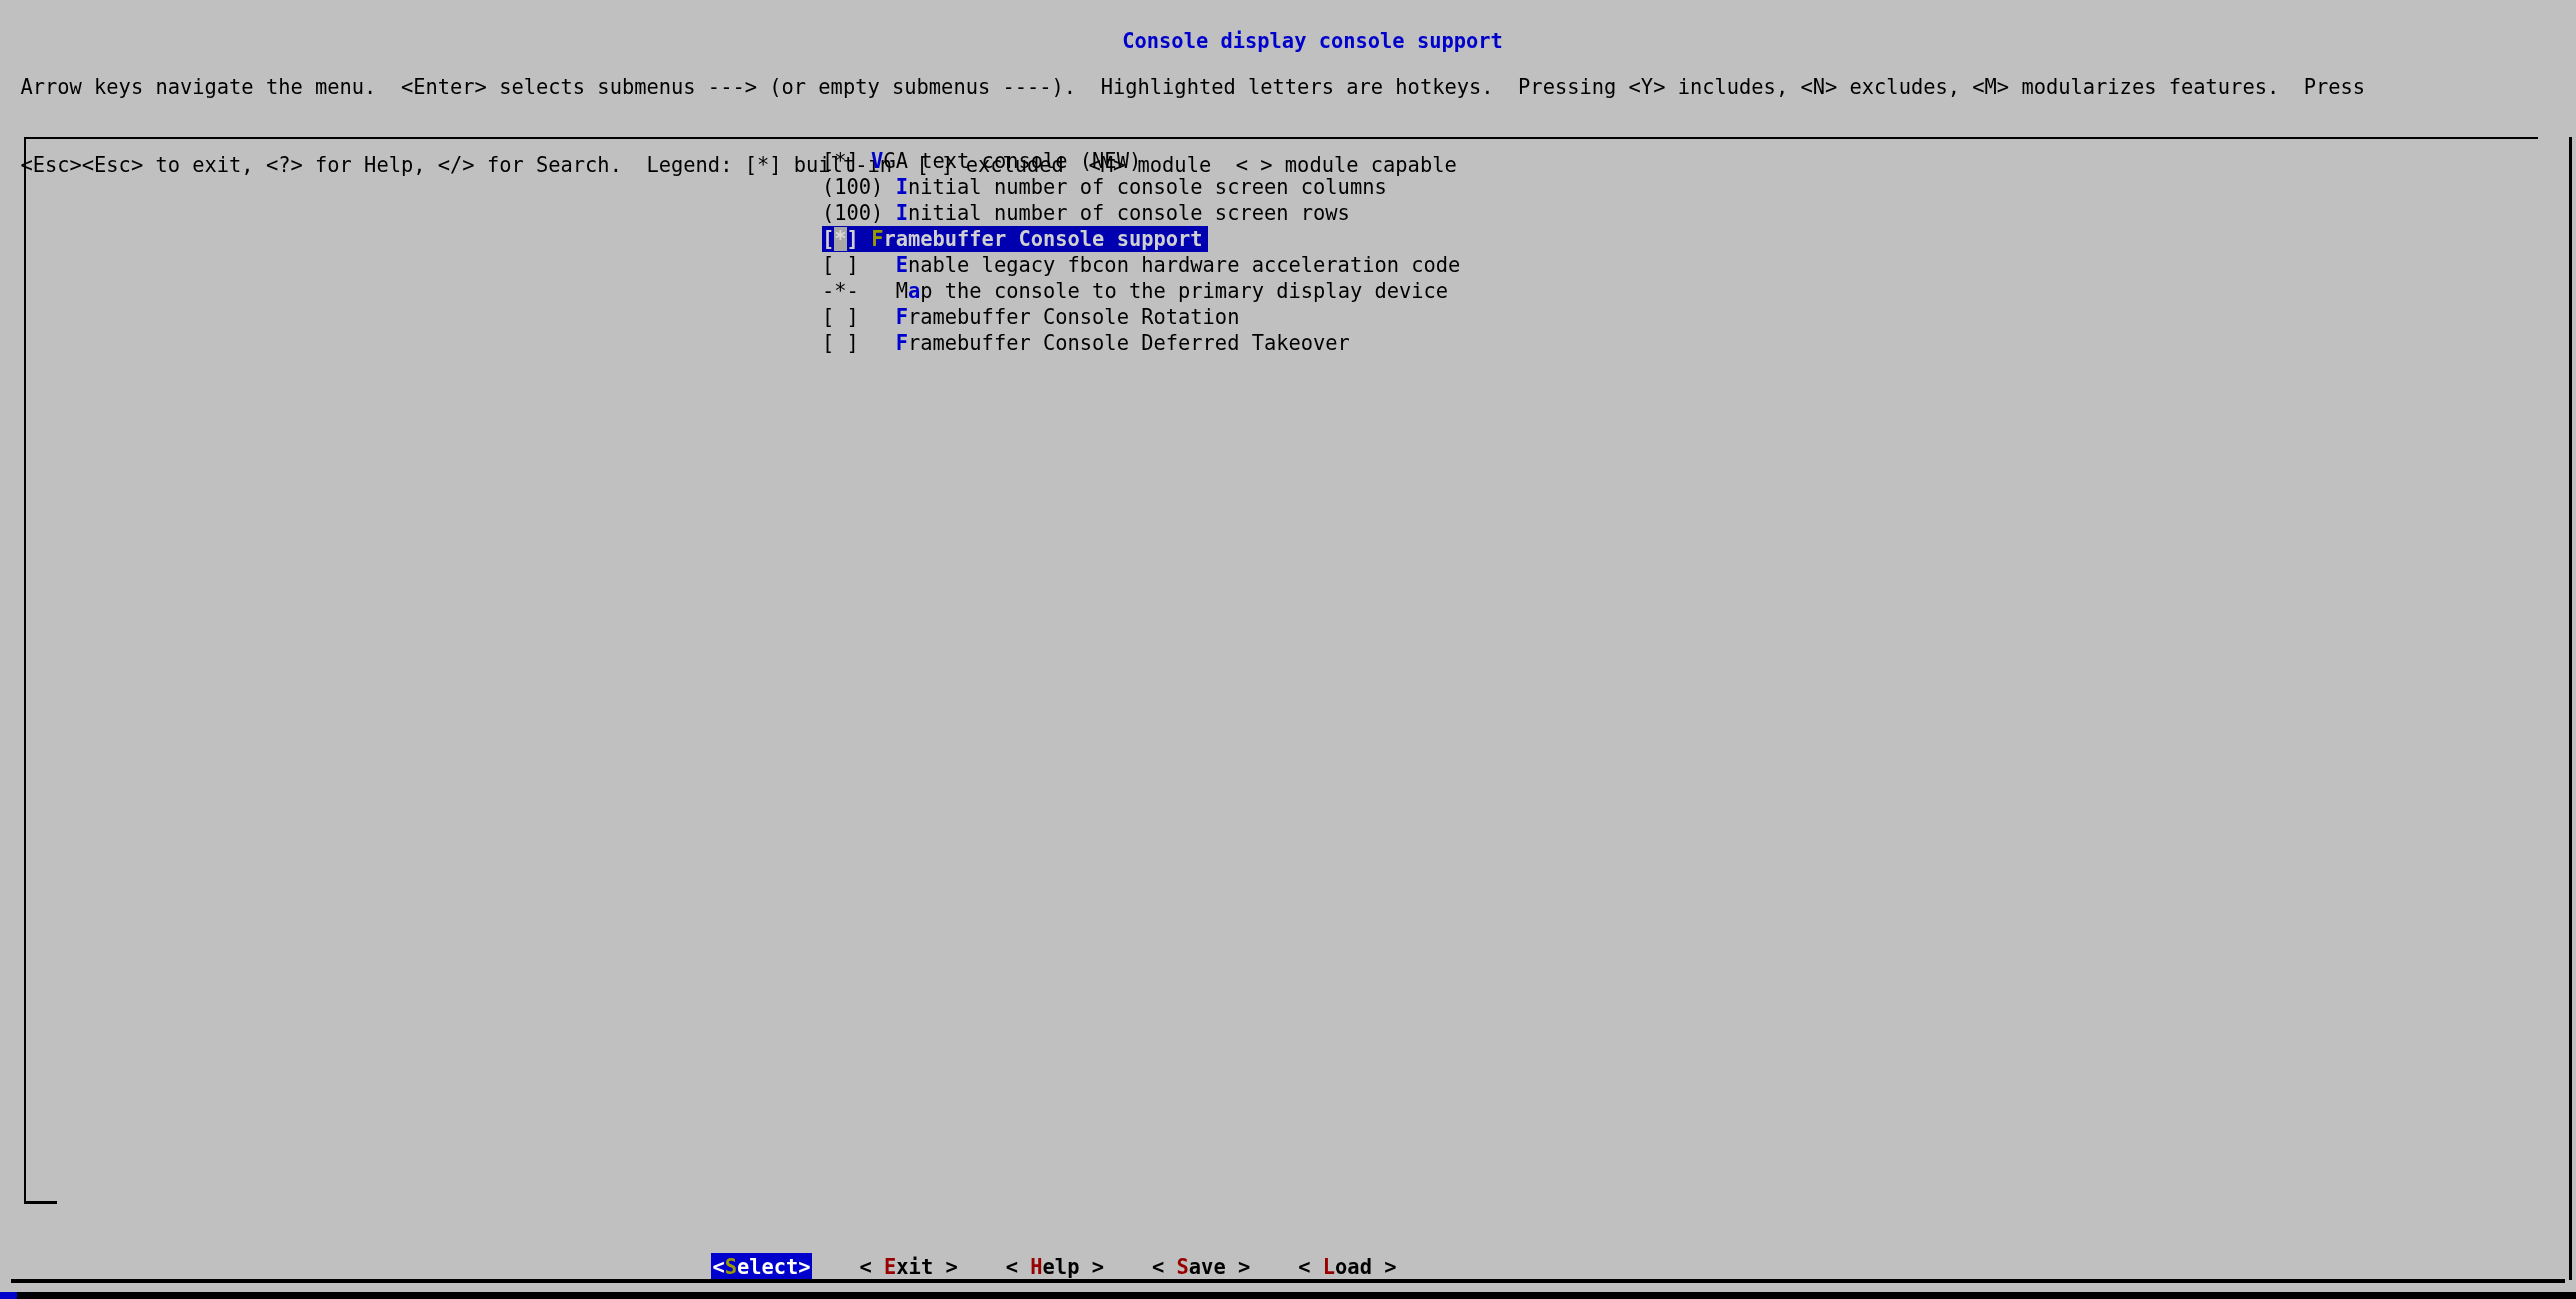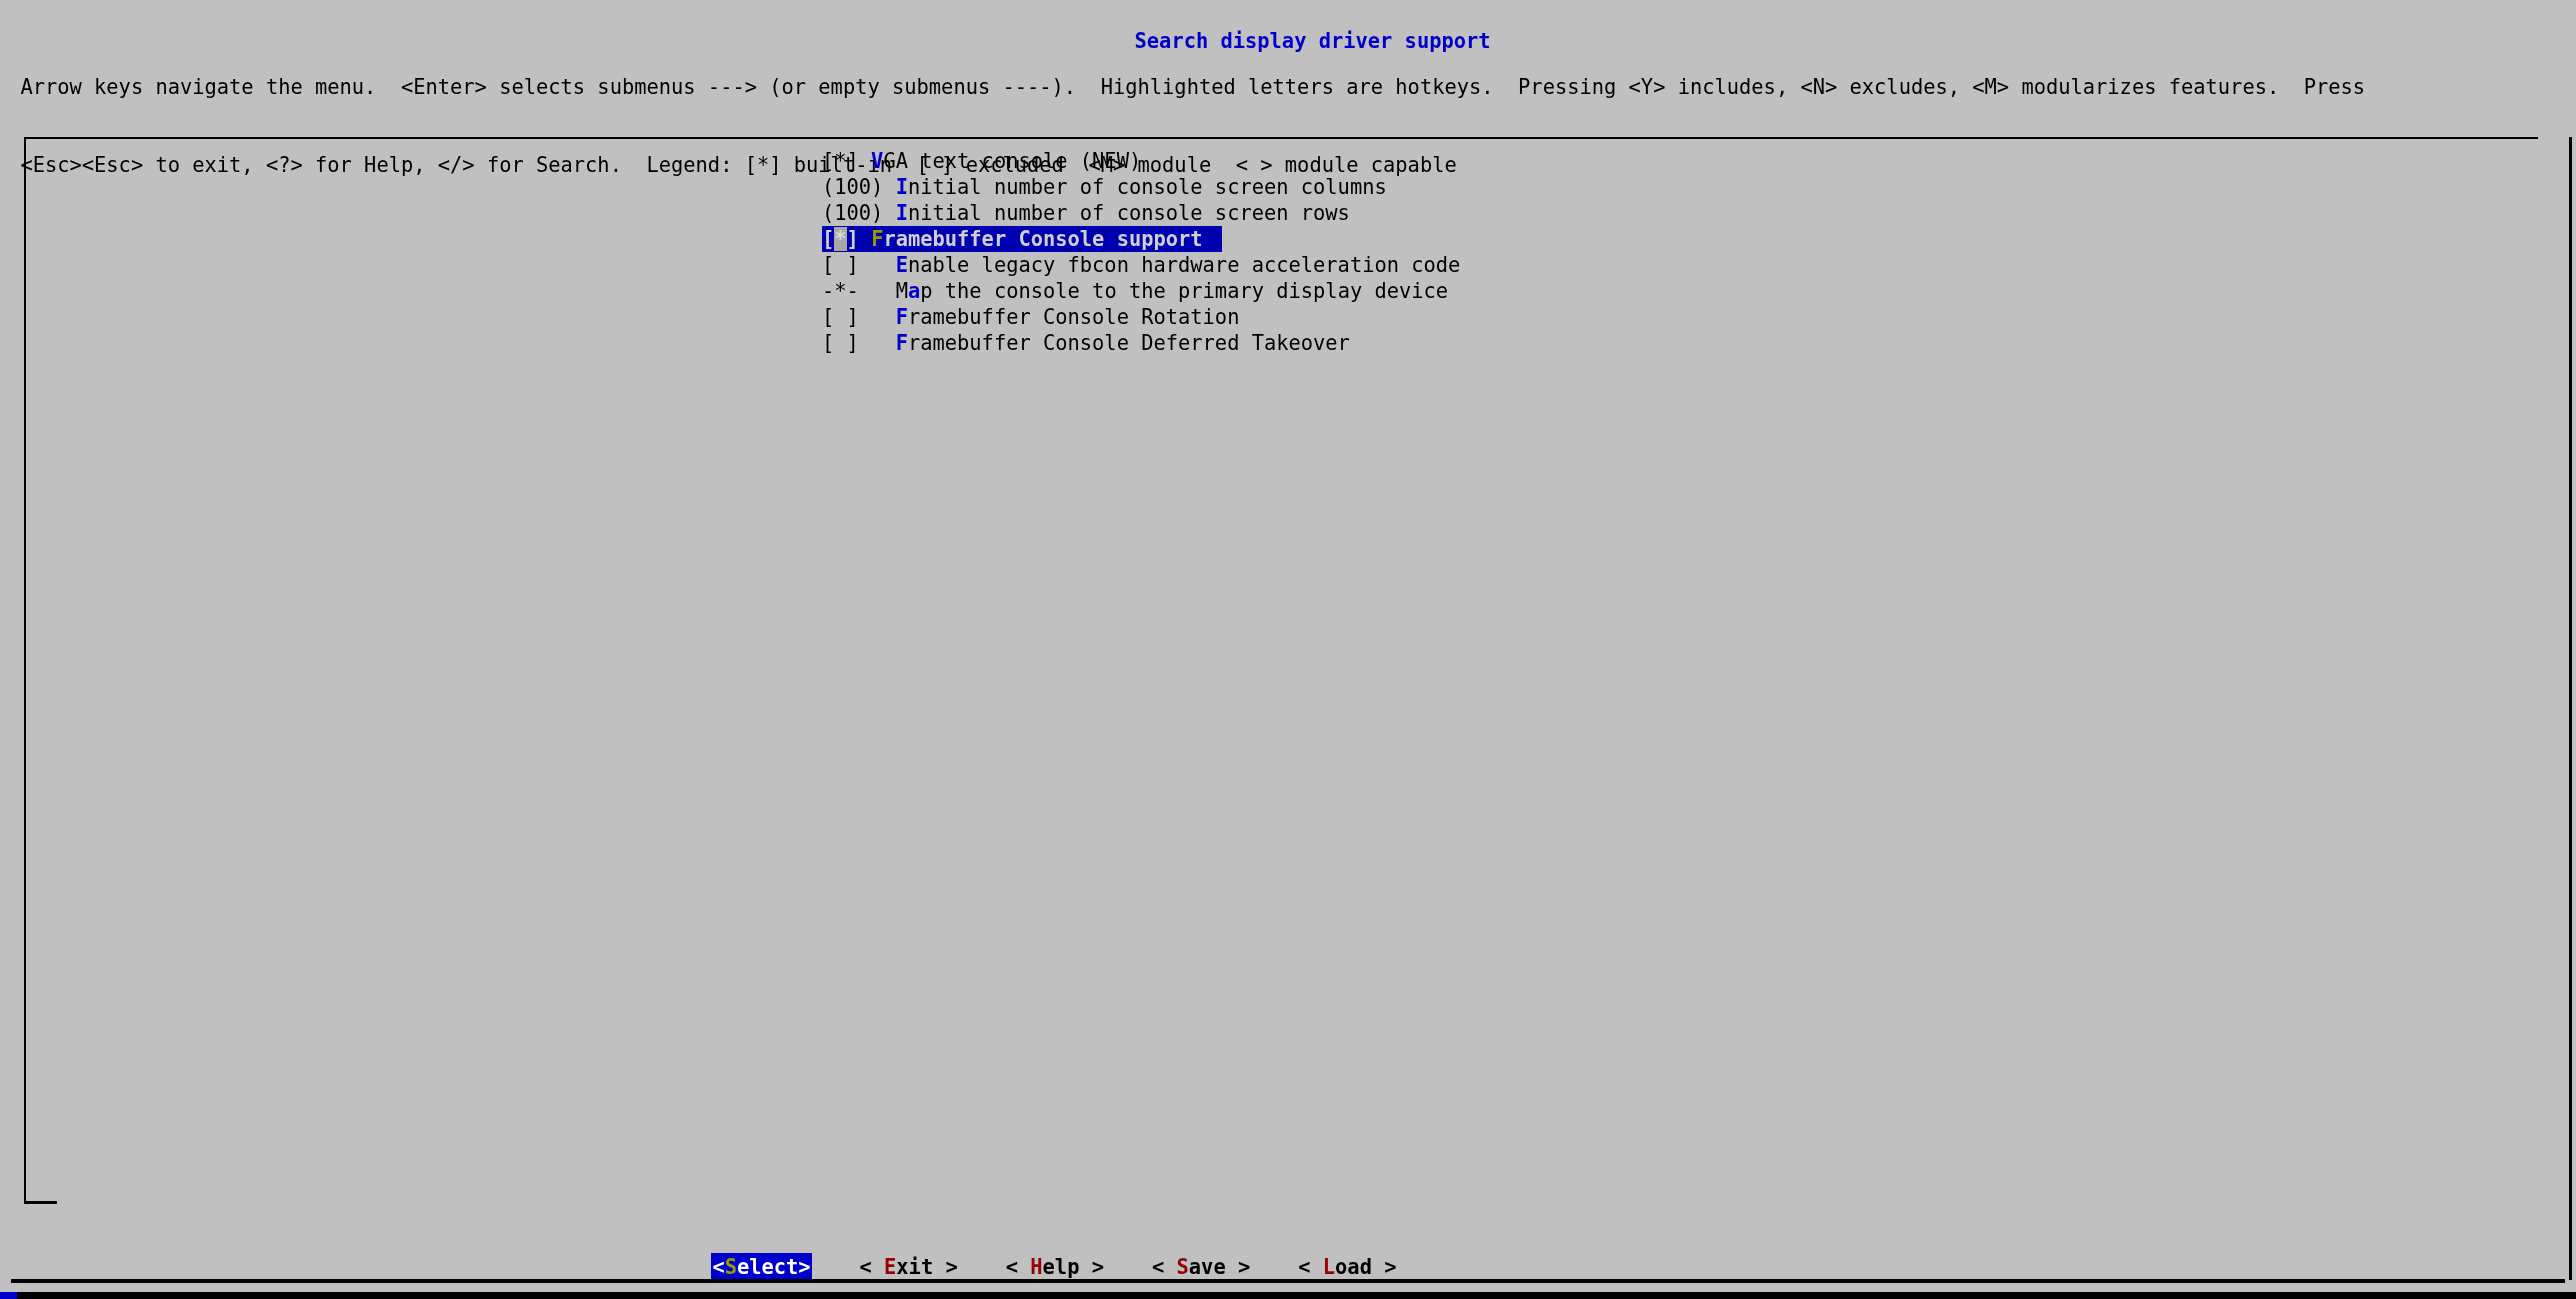--- a/index.html
+++ b/index.html
@@ -113,21 +113,21 @@
   }
   .menu-row .label {
     white-space: pre;
   }
 
   
   .menu-row.selected {
     background: #0000b0;
     color: #d0d0d0;
     font-weight: bold;
-    padding-right: 19px;
+    padding-right: 5px;
   }
   .menu-row.selected .hotkey {
     color: #9a9a00;
     font-weight: bold;
   }
   .menu-row.selected .cursor-cell {
     background: #a8a8a8;
     color: #d8d8d8;
   }
 
@@ -188,21 +188,21 @@
     height: 7.4px;
     background: #0000cc;
   }
 </style>
 </head>
 <body>
 
 <div id="screen">
 
   <div class="title-bar">
-    <span class="title-text">Search display driver support</span>
+    <span class="title-text">Console display console support</span>
   </div>
 
   <div class="help-block">
     <span class="help-line">Arrow keys navigate the menu.  &lt;Enter&gt; selects submenus ---&gt; (or empty submenus ----).  Highlighted letters are hotkeys.  Pressing &lt;Y&gt; includes, &lt;N&gt; excludes, &lt;M&gt; modularizes features.  Press</span>
     <span class="help-line">&lt;Esc&gt;&lt;Esc&gt; to exit, &lt;?&gt; for Help, &lt;/&gt; for Search.  Legend: [*] built-in  [ ] excluded  &lt;M&gt; module  &lt; &gt; module capable</span>
   </div>
 
   <div class="menu-frame"></div>
   <div class="frame-foot"></div>
   <div class="frame-right-edge"></div>

